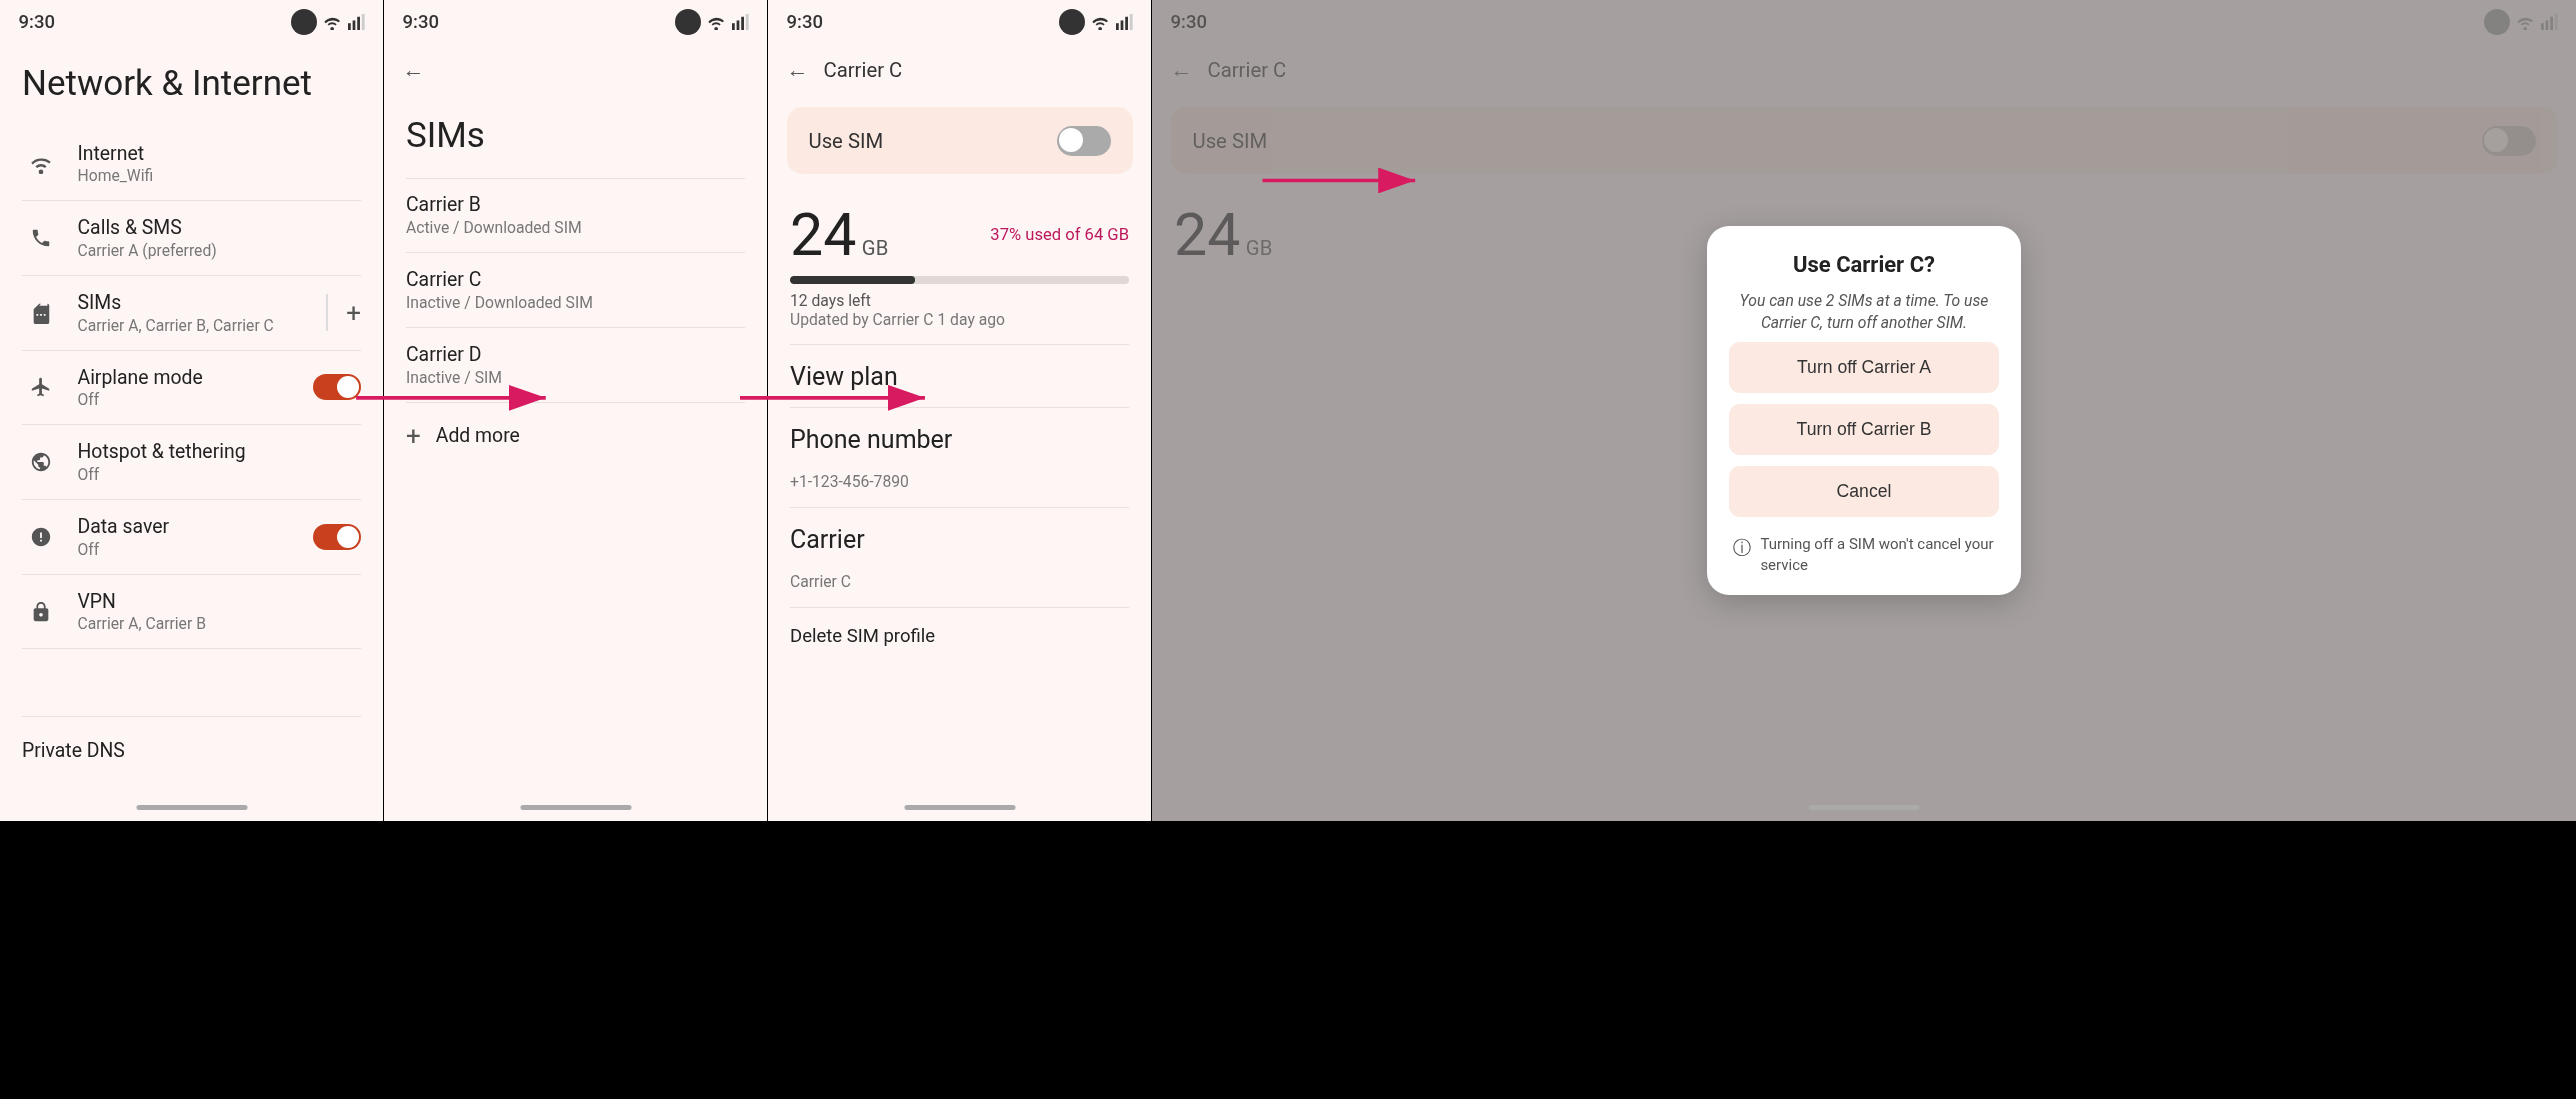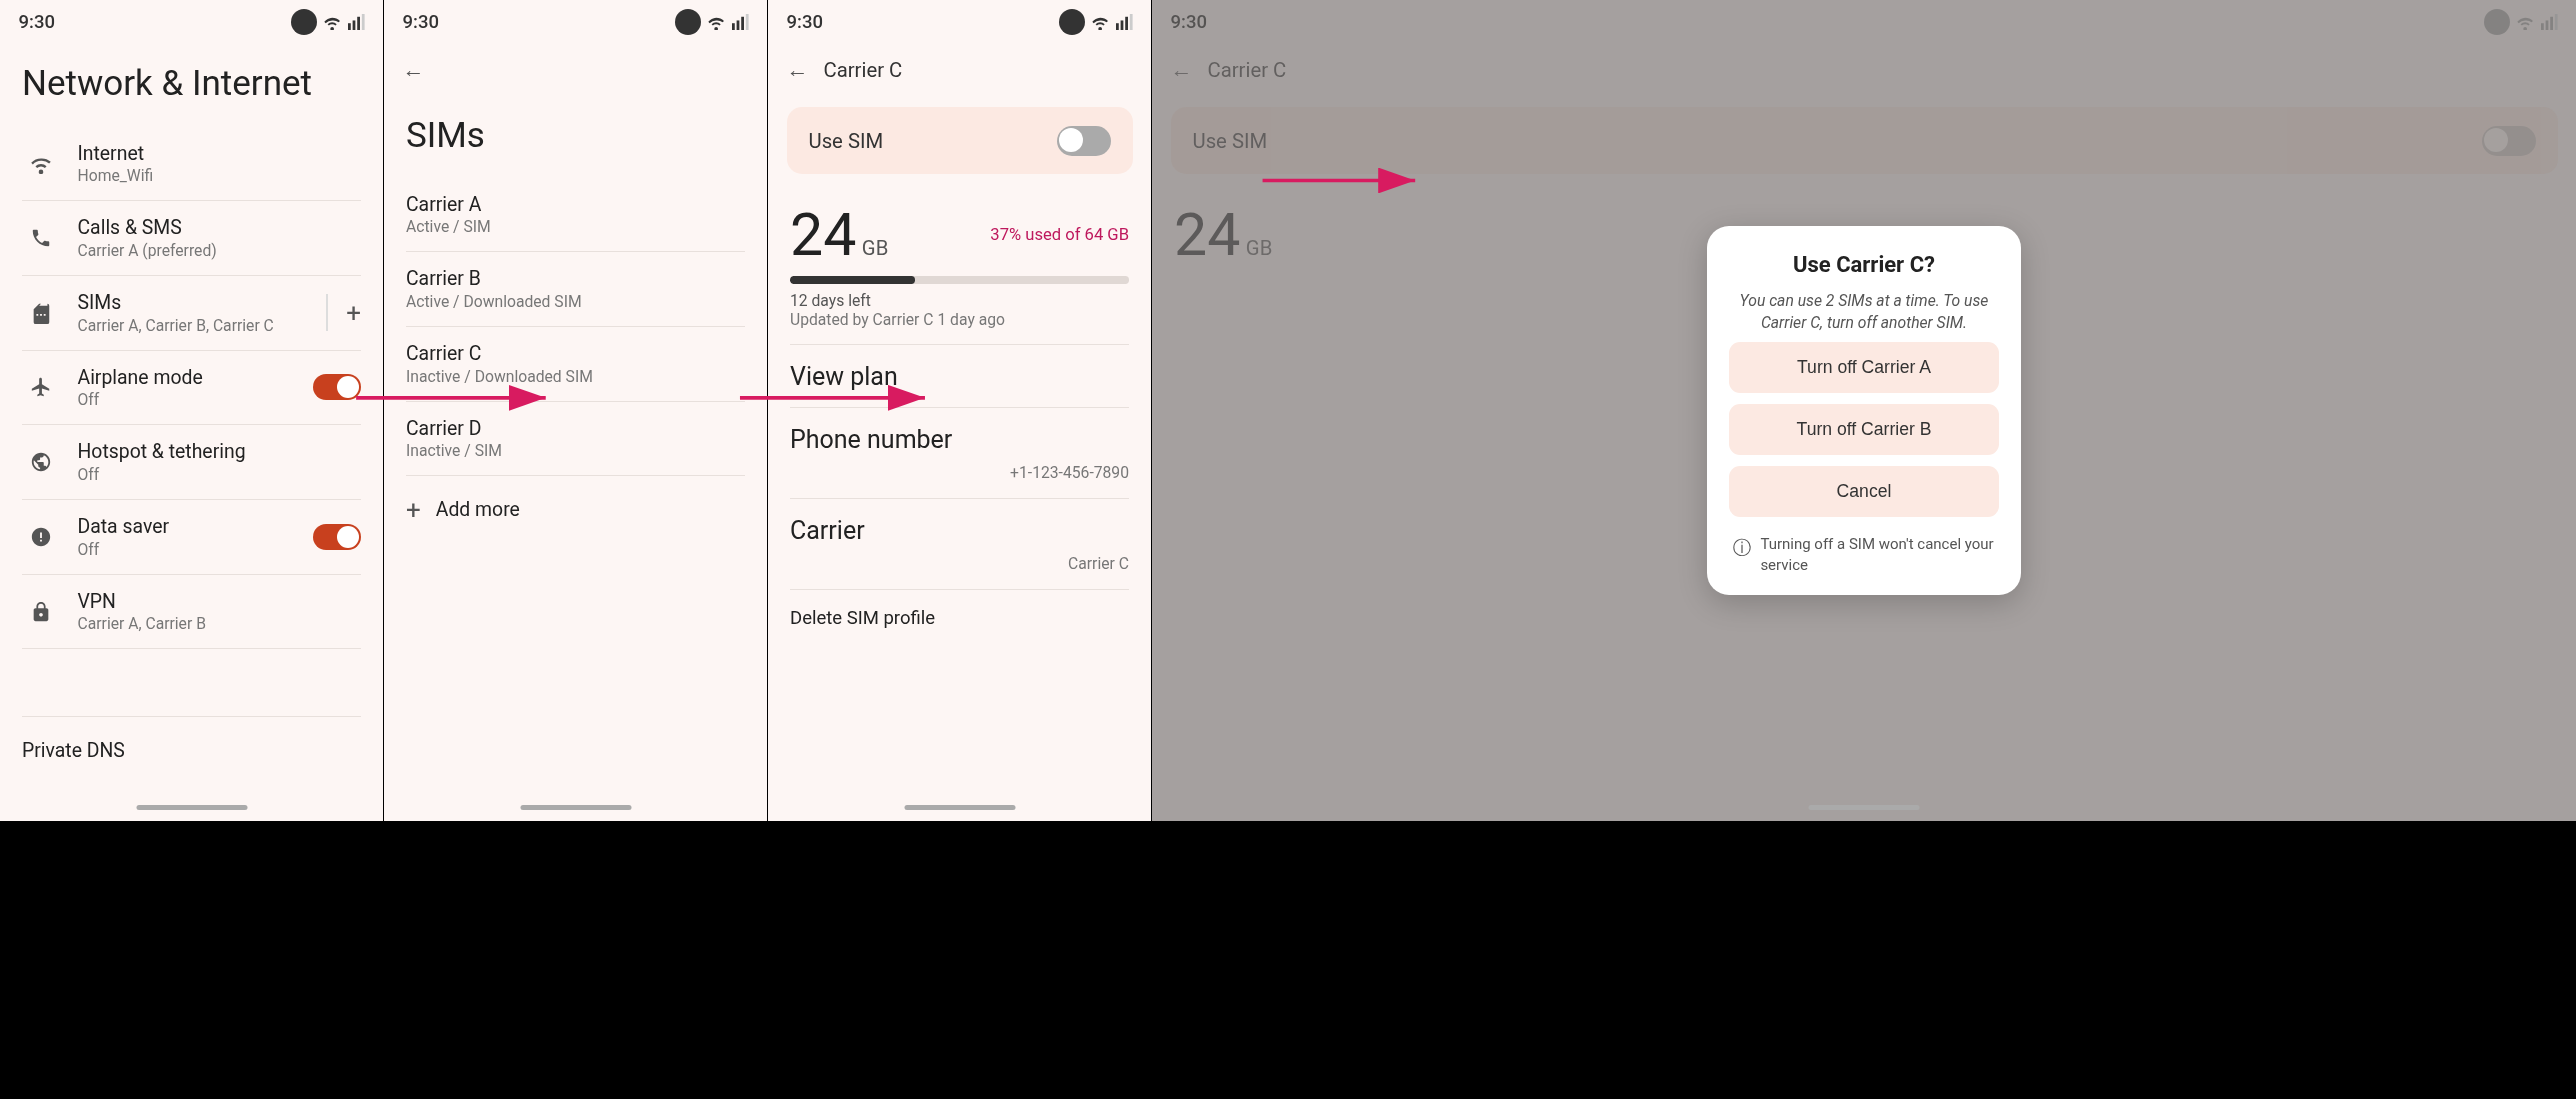--- a/index.html
+++ b/index.html
@@ -288,22 +288,21 @@
       display: flex;
       flex-direction: column;
     }
     .detail-label {
       font-size: 25px;
       color: #222;
     }
     .detail-value {
       font-size: 15.7px;
       color: #777;
-      margin-top: 9px;
-      text-align: right;
+      margin-top: 18px;
     }
 
     .delete-item {
       padding: 16.6px 22px;
     }
     .delete-label {
       font-size: 18.5px;
       color: #222;
     }
 
@@ -594,24 +593,20 @@
         </svg>
       </div>
     </div>
 
     <div class="back-row">
       <span class="back-arrow">←</span>
     </div>
 
     <h1 class="sims-title">SIMs</h1>
 
-    <div class="sim-item">
-      <span class="sim-name">Carrier A</span>
-      <span class="sim-status">Active / SIM</span>
-    </div>
     <div class="h-divider"></div>
 
     <div class="sim-item">
       <span class="sim-name">Carrier B</span>
       <span class="sim-status">Active / Downloaded SIM</span>
     </div>
     <div class="h-divider"></div>
 
     <div class="sim-item">
       <span class="sim-name">Carrier C</span>

